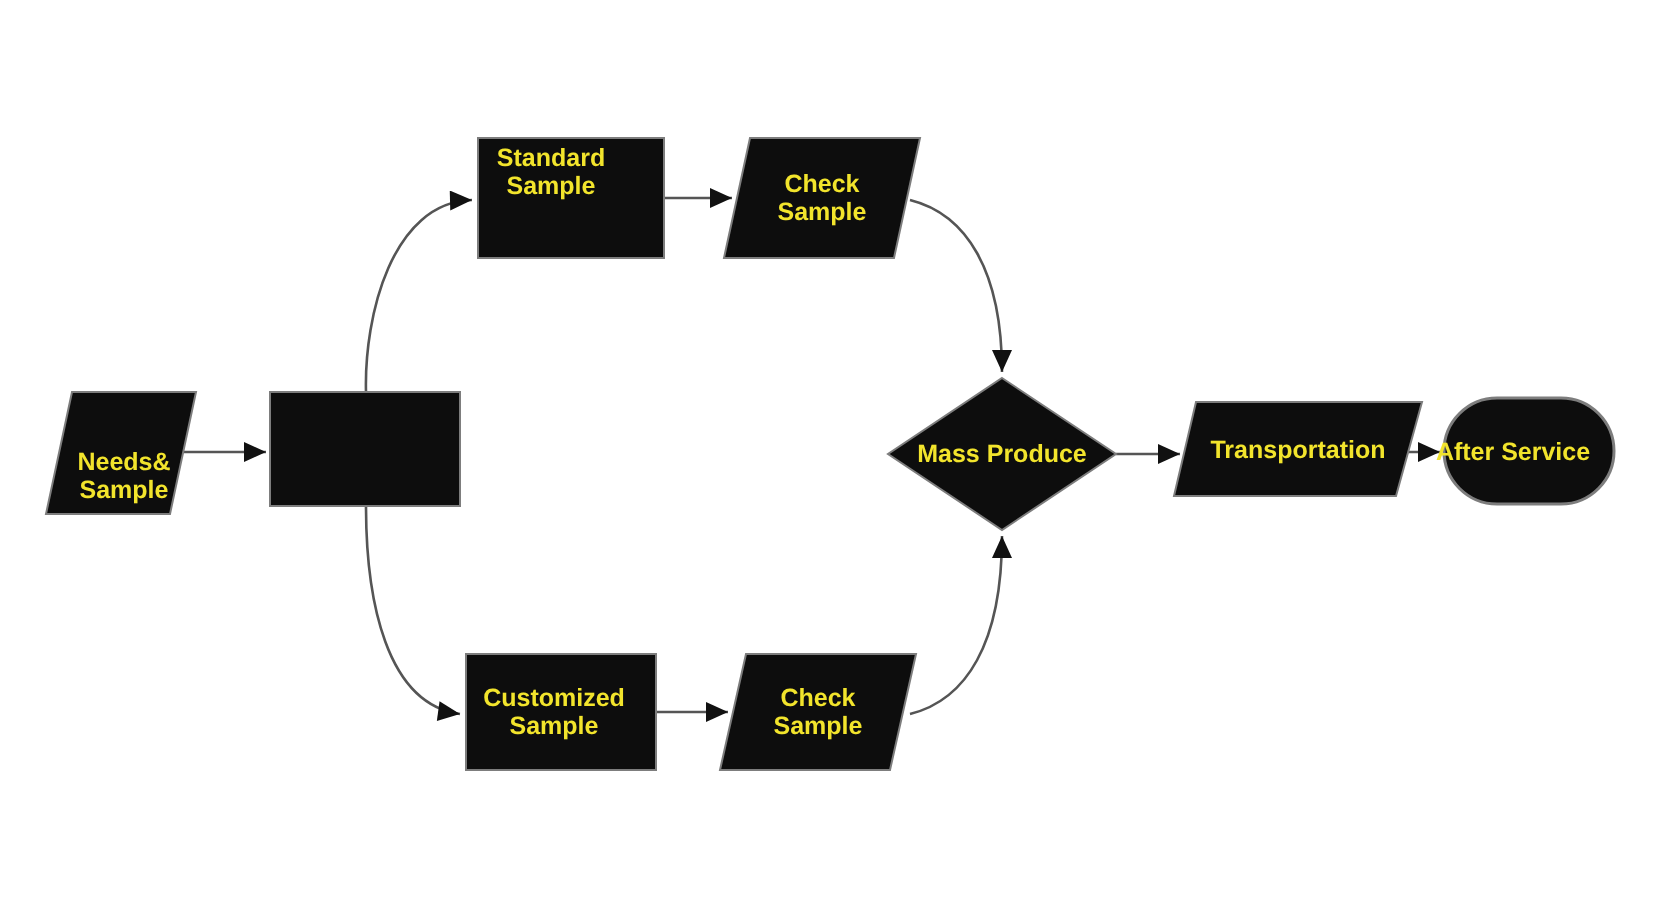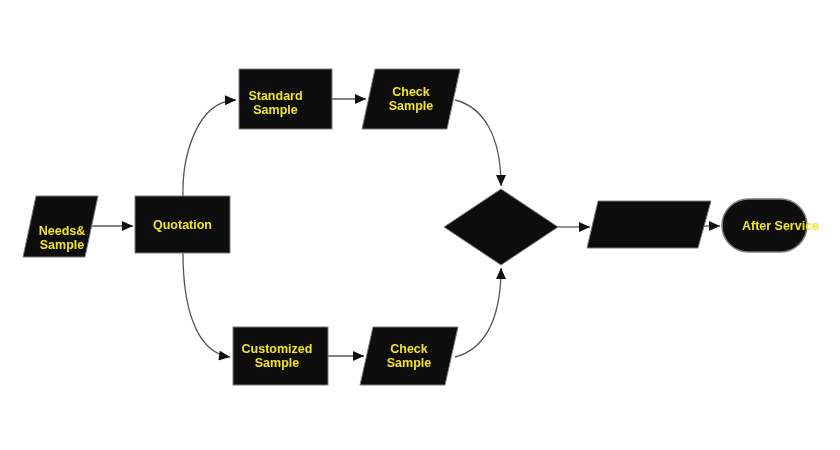--- a/index.html
+++ b/index.html
@@ -64,24 +64,25 @@
       <rect class="shape" x="233" y="327" width="95" height="58"></rect>
       <polygon class="shape" points="373,327 458,327 445,385 360,385"></polygon>
       <polygon class="shape" points="501,189 558,227 501,265 444,227"></polygon>
       <polygon class="shape" points="598,201 711,201 698,248 587,248"></polygon>
       <rect class="shape" x="722" y="199" width="85" height="53" rx="26.5" ry="26.5" style="stroke-width:1.5"></rect>
     </g>
   </svg>
 
   <div class="node-label" style="left:28px;top:208px;width:68px;height:60px;">Needs&amp;
 Sample</div>
-  <div class="node-label" style="left:135px;top:196px;width:95px;height:57px;">Quotation</div>
-  <div class="node-label" style="left:239px;top:73px;width:73px;height:60px;">Standard
+  <div class="node-label" style="left:239px;top:56px;width:73px;height:60px;">Standard
 Sample</div>
   <div class="node-label" style="left:362px;top:69px;width:98px;height:60px;">Check
 Sample</div>
   <div class="node-label" style="left:233px;top:327px;width:88px;height:58px;">Customized
 Sample</div>
   <div class="node-label" style="left:360px;top:327px;width:98px;height:58px;">Check
 Sample</div>
-  <div class="node-label" style="left:738px;top:199px;width:85px;height:53px;">After Service</div>
+  <div class="node-label" style="left:444px;top:189px;width:114px;height:76px;">Mass Produce</div>
+  <div class="node-label" style="left:587px;top:201px;width:124px;height:47px;">Transportation</div>
+  <div class="node-label" style="left:714px;top:199px;width:85px;height:53px;">After Service</div>
 
 </div>
 
 </body></html>

